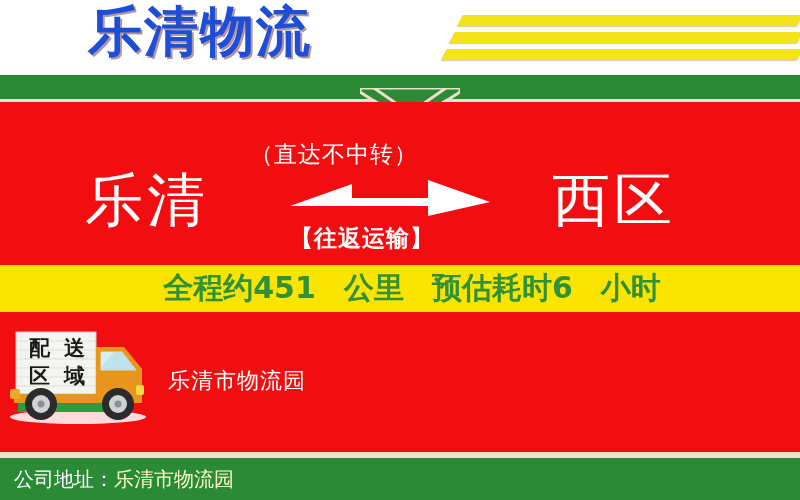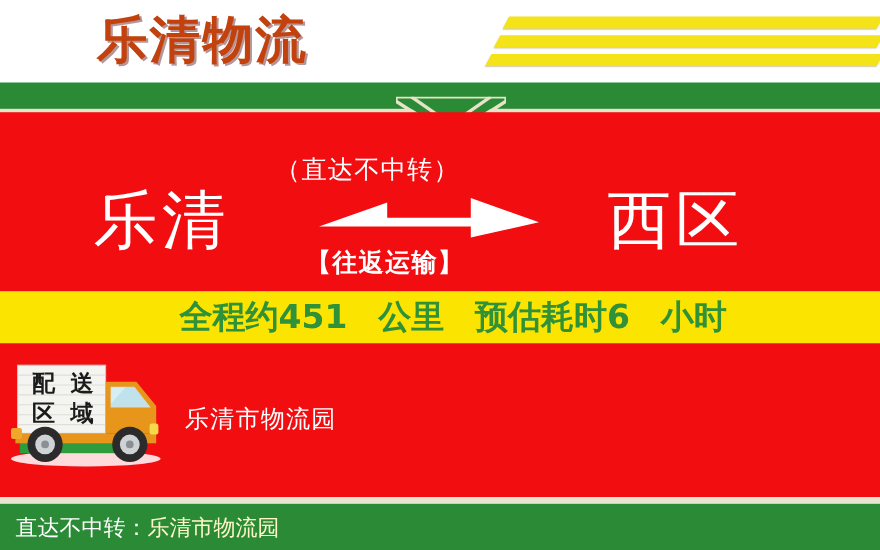--- a/index.html
+++ b/index.html
@@ -24,27 +24,28 @@
     left: 0;
     top: 0;
     width: 800px;
     height: 75px;
     background: #ffffff;
   }
   .logo-text {
     position: absolute;
     left: 88px;
     top: 6px;
-    font-size: 46px;
+    font-size: 54px;
     font-weight: bold;
-    color: #c2410c;
+    color: #1d4ed8;
     letter-spacing: 2px;
     line-height: 60px;
     white-space: nowrap;
     text-shadow: 2px 2px 0 rgba(90,20,20,0.45);
+    font-family: Liberation Mono, monospace;
   }
   .stripes {
     position: absolute;
     left: 420px;
     top: 12px;
     width: 380px;
     height: 56px;
   }
   .stripe {
     position: absolute;
@@ -126,21 +127,21 @@
     top: 139px;
     width: 668px;
     text-align: center;
     font-size: 23px;
     color: #ffffff;
     letter-spacing: 1px;
     white-space: nowrap;
   }
   .note-bottom {
     position: absolute;
-    left: 0;
+    left: 12px;
     top: 223px;
     width: 700px;
     text-align: center;
     font-size: 23px;
     font-weight: bold;
     color: #ffffff;
     letter-spacing: 1px;
     white-space: nowrap;
   }
   .arrow-wrap {
@@ -337,17 +338,17 @@
     <span>配</span>
     <span>送</span>
     <span>区</span>
     <span>域</span>
   </div>
 
   <div class="coverage-text">乐清市物流园</div>
 
   <div class="footer-sep"></div>
   <div class="footer-bar">
-    <span class="footer-label">直达不中转：</span>
+    <span class="footer-label">公司地址：</span>
     <span class="footer-value">乐清市物流园</span>
   </div>
 
 </div>
 
 </body></html>

